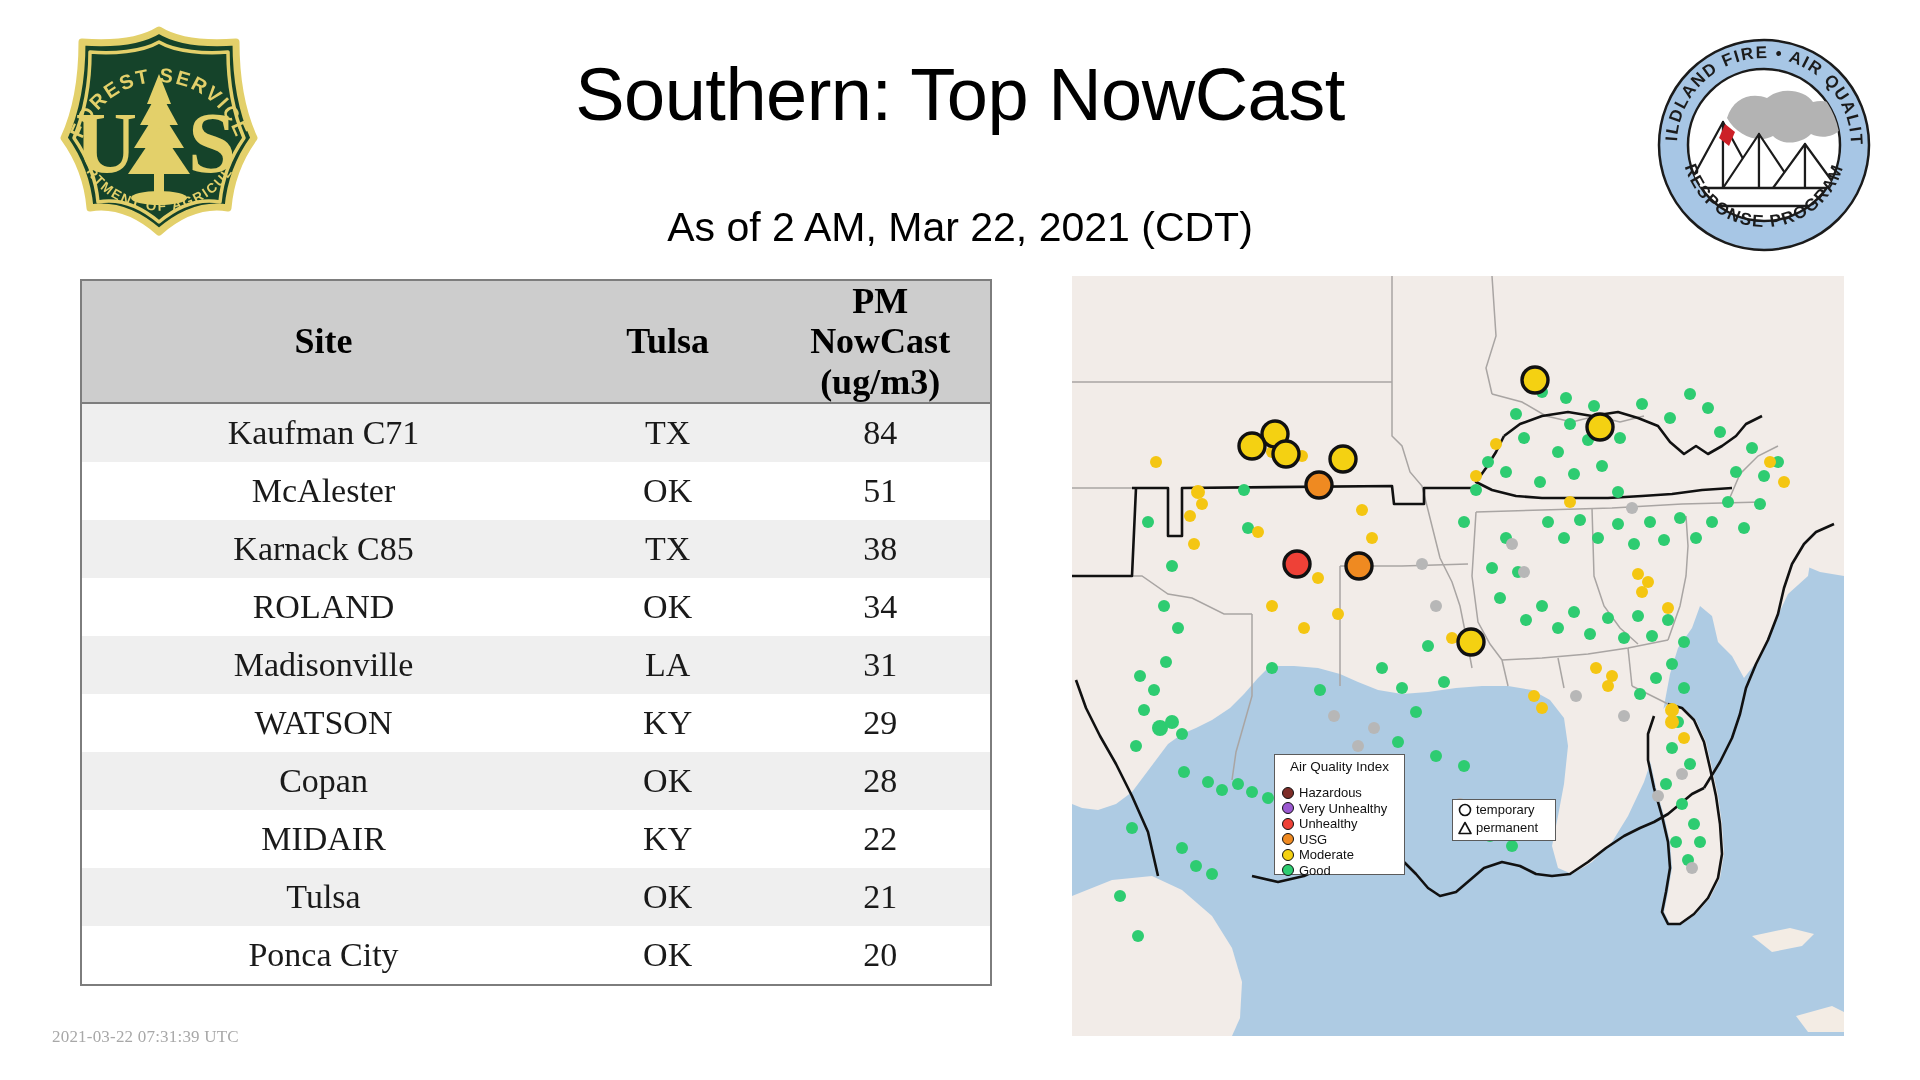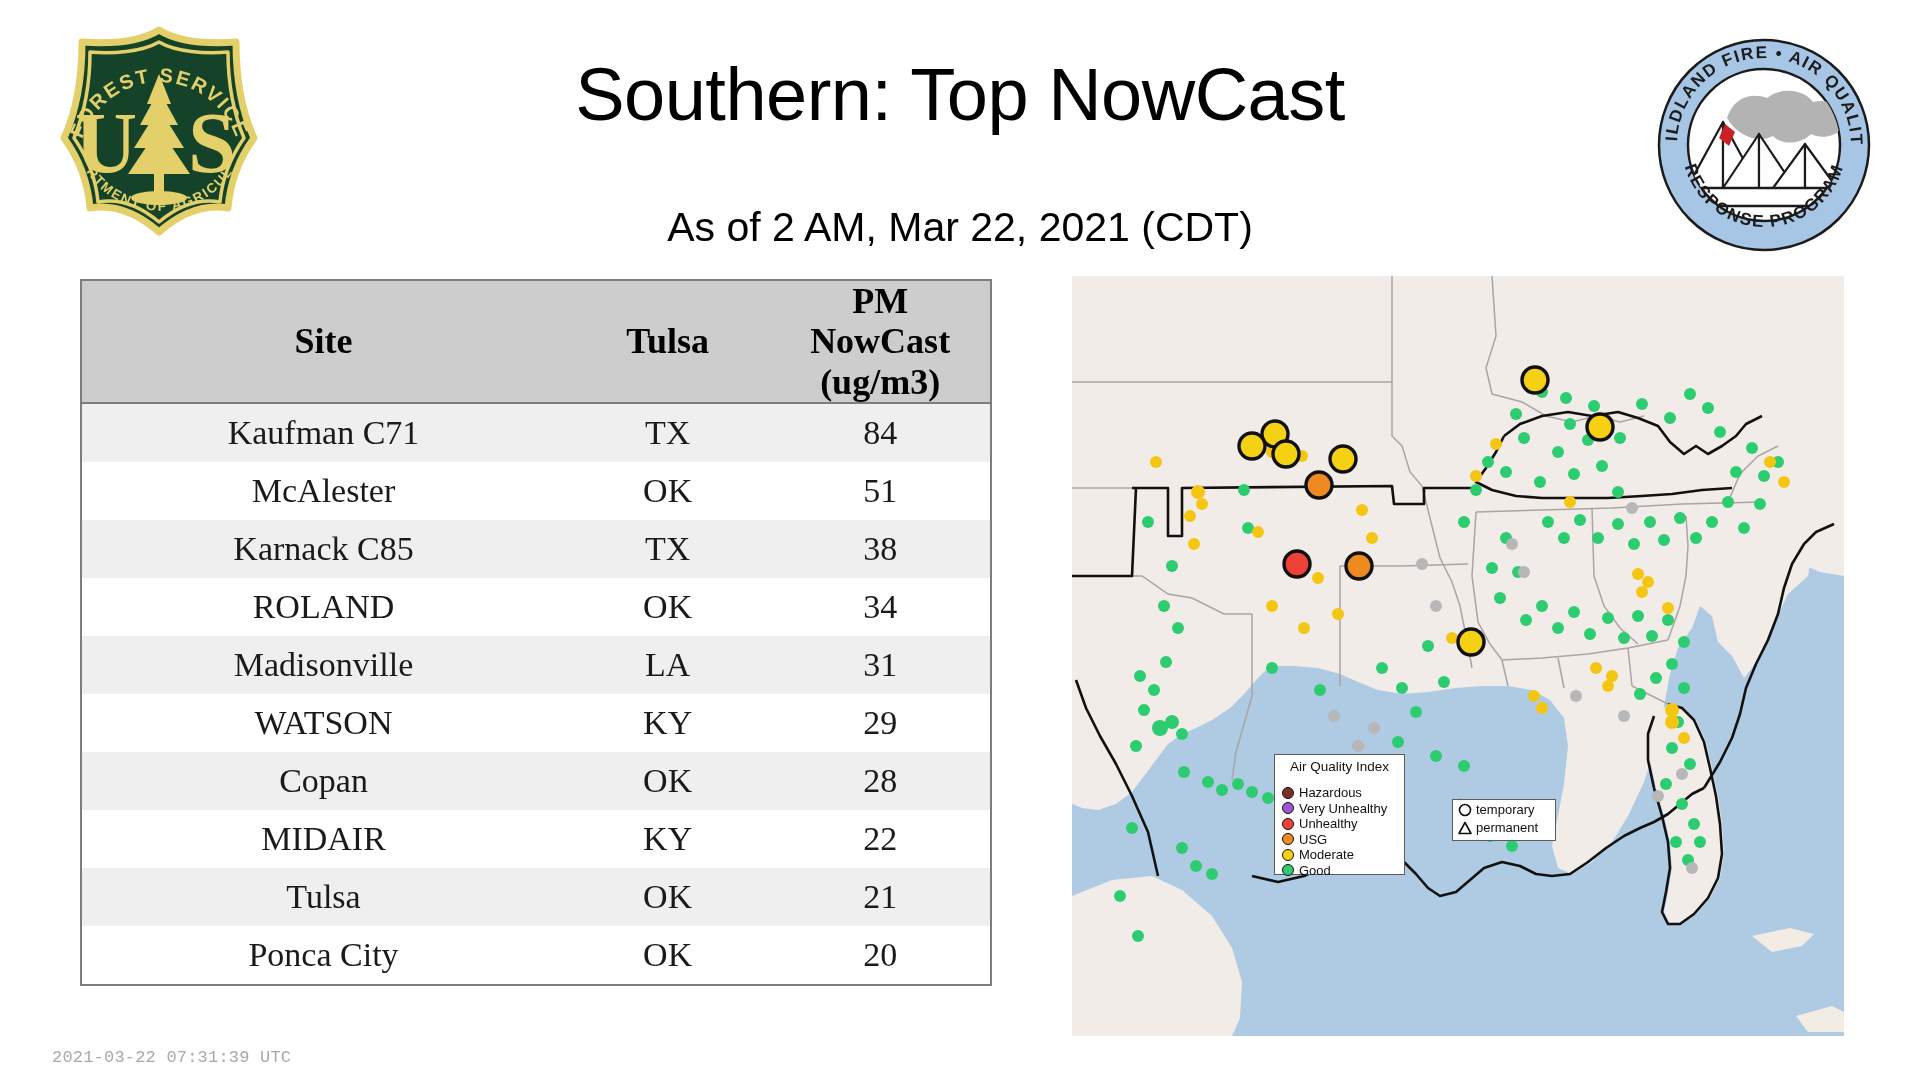--- a/index.html
+++ b/index.html
@@ -114,24 +114,24 @@
     padding: 0;
     vertical-align: middle;
   }
   table.nowcast tbody tr.odd  { background: #efefef; }
   table.nowcast tbody tr.even { background: #ffffff; }
 
   
   #run-timestamp {
     position: absolute;
     left: 52px;
-    top: 1048px;
+    top: 1027px;
     font-size: 17px;
     color: #a8a8a8;
-    font-family: Liberation Mono, monospace;
+    font-family: Liberation Serif, serif;
     letter-spacing: 0.2px;
   }
 
   
   #map-panel {
     position: absolute;
     left: 1072px;
     top: 276px;
     width: 772px;
     height: 760px;

